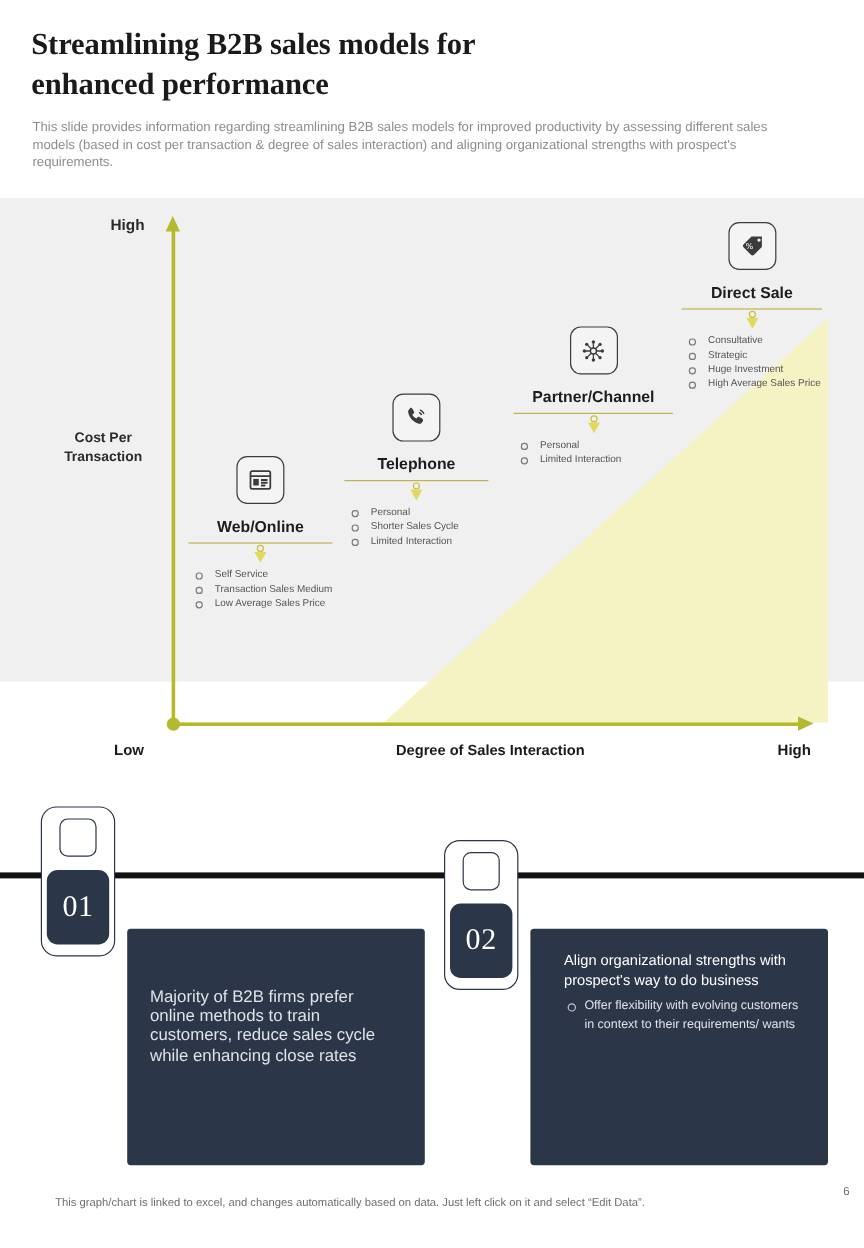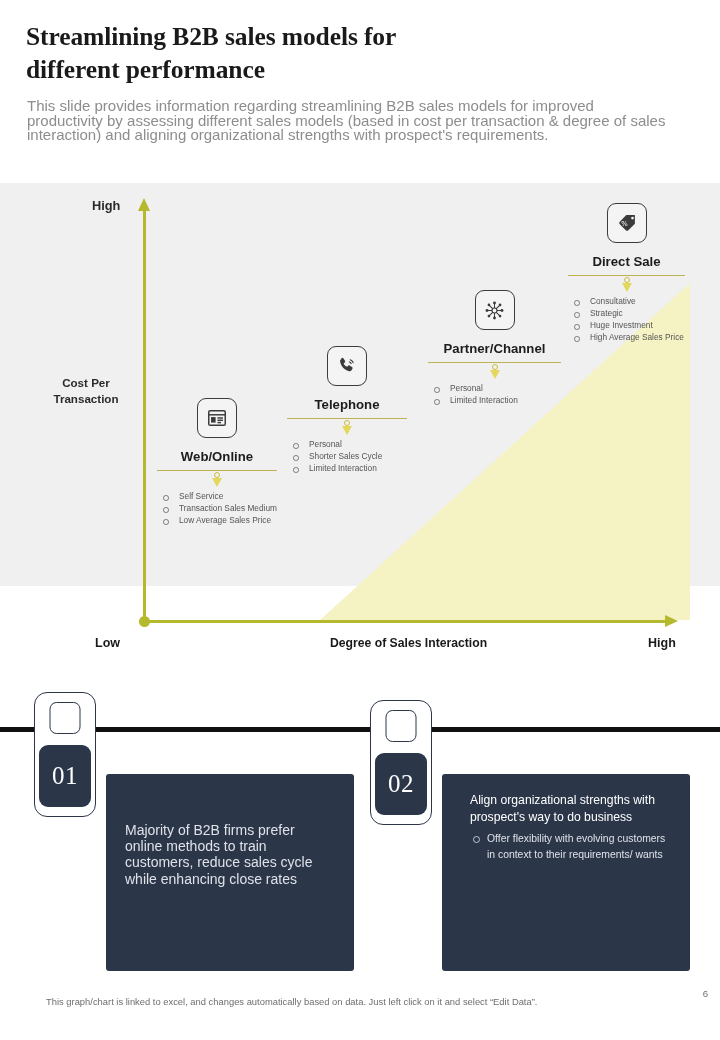--- a/index.html
+++ b/index.html
@@ -18,31 +18,30 @@
     font-family: "Liberation Serif", serif;
     font-weight: bold;
     font-size: 25.5px;
     line-height: 33px;
     color: #1a1a1a;
     letter-spacing: -0.1px;
   }
   .slide-subtitle {
     position: absolute;
     left: 27px; top: 99px; width: 646px;
-    font-size: 15px;
+    font-size: 11px;
     line-height: 14.6px;
     color: #8d8d8d;
   }
 
   
   .chart-panel {
     position: absolute;
     left: 0; top: 165px; width: 720px; height: 403px;
     background: #f0f0f0;
-    margin-top: 18px;
   }
   .wedge {
     position: absolute;
     left: 0; top: 0; width: 720px; height: 485px;
     pointer-events: none;
   }
   .y-axis {
     position: absolute;
     left: 143px; top: 26px;
     width: 3px; height: 413px;
@@ -248,21 +247,21 @@
     right: 12px; top: 988px;
     font-size: 9.6px;
     color: #6e6e6e;
   }
 </style>
 </head>
 <body>
 
 <div class="slide-title">
   <div>Streamlining B2B sales models for</div>
-  <div>different performance</div>
+  <div>enhanced performance</div>
 </div>
 <div class="slide-subtitle">This slide provides information regarding streamlining B2B sales models for improved productivity by assessing different sales models (based in cost per transaction &amp; degree of sales interaction) and aligning organizational strengths with prospect's requirements.</div>
 
 <div class="chart-panel">
 
   <svg class="wedge" viewBox="0 0 720 485" preserveAspectRatio="none">
     <polygon points="320,437 690,437 690,100" fill="#f5f2c4"></polygon>
   </svg>
 
   <div class="y-arrow"></div>
@@ -373,21 +372,21 @@
       <li>Consultative</li>
       <li>Strategic</li>
       <li>Huge Investment</li>
       <li>High Average Sales Price</li>
     </ul>
   </div>
 </div>
 
 <div class="divider-line"></div>
 
-<div class="num-badge" style="left:34px; top:692px;">
+<div class="num-badge" style="left:34px; top:672px;">
   <div class="clip"></div>
   <div class="num-box">01</div>
 </div>
 
 <div class="info-card" style="left:106px; top:774px; width:248px; height:197px; padding:48px 22px 0 19px;">
   <div class="card-body">Majority of B2B firms prefer online methods to train customers, reduce sales cycle while enhancing close rates</div>
 </div>
 
 <div class="num-badge" style="left:370px; top:700px;">
   <div class="clip"></div>

